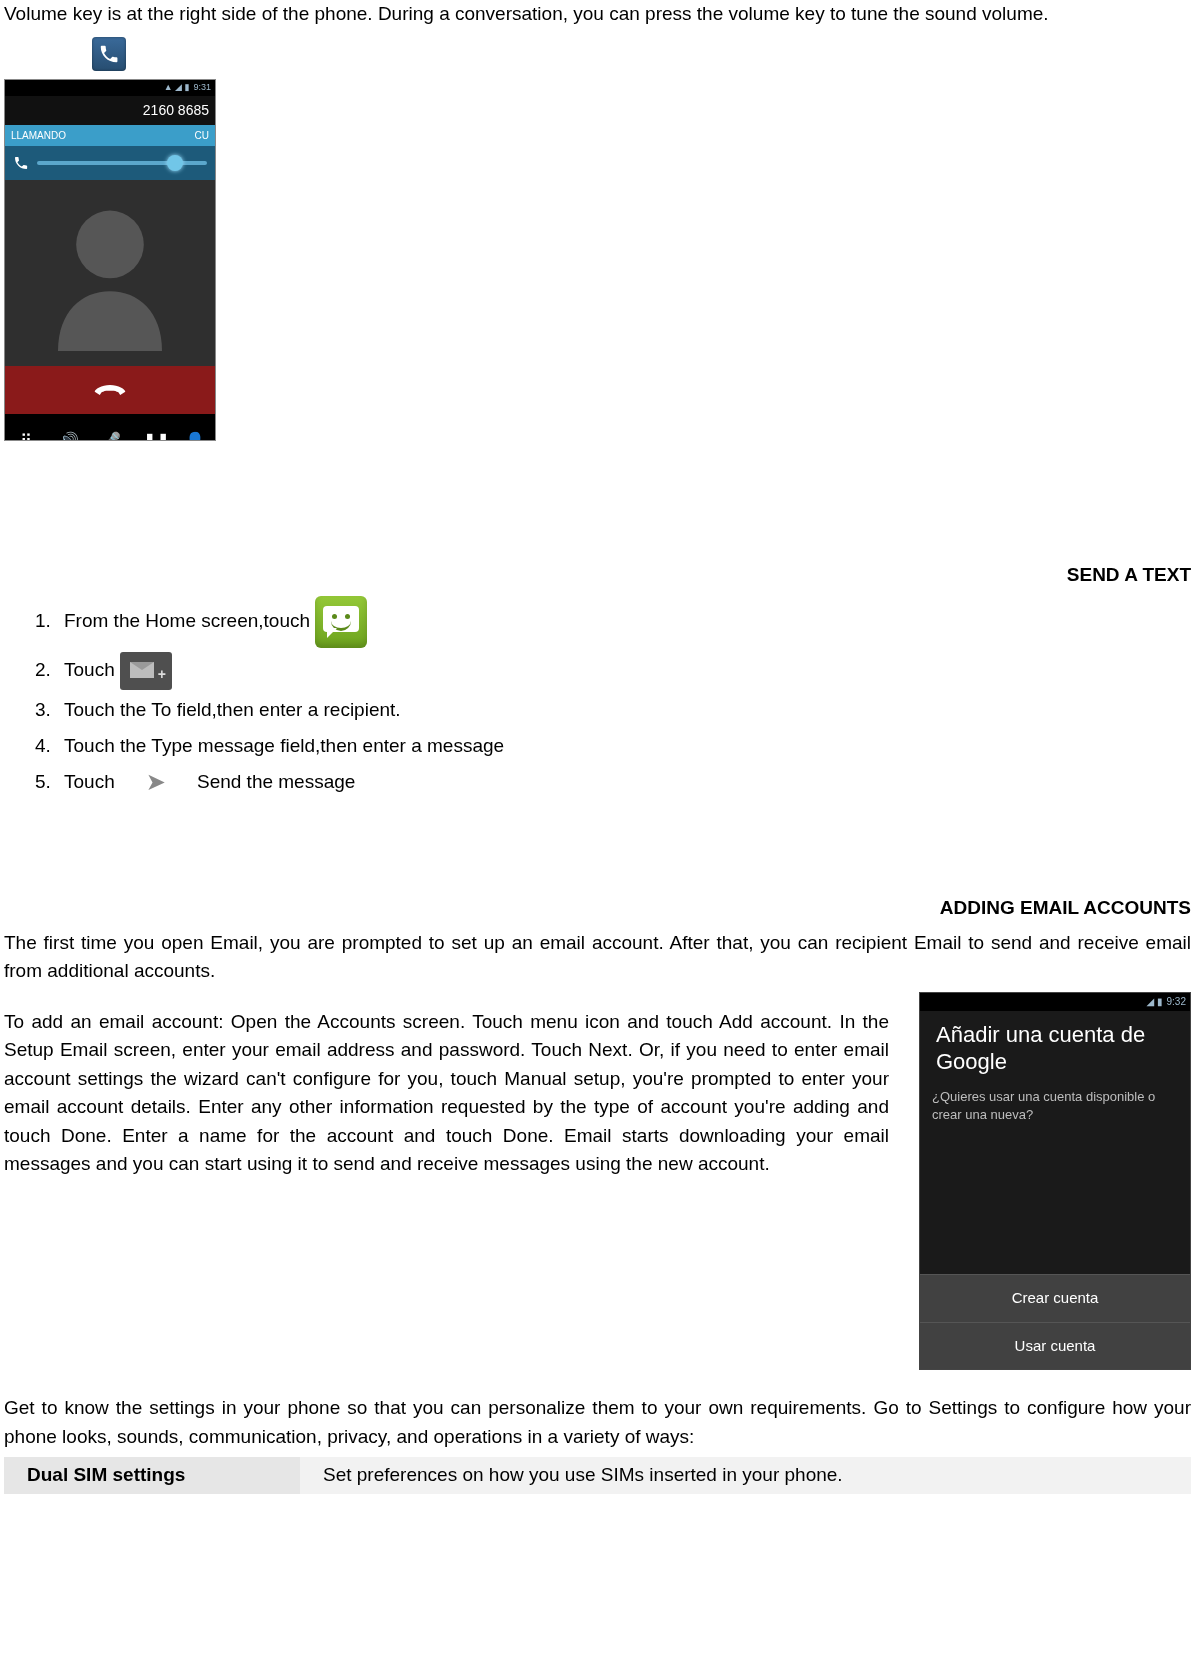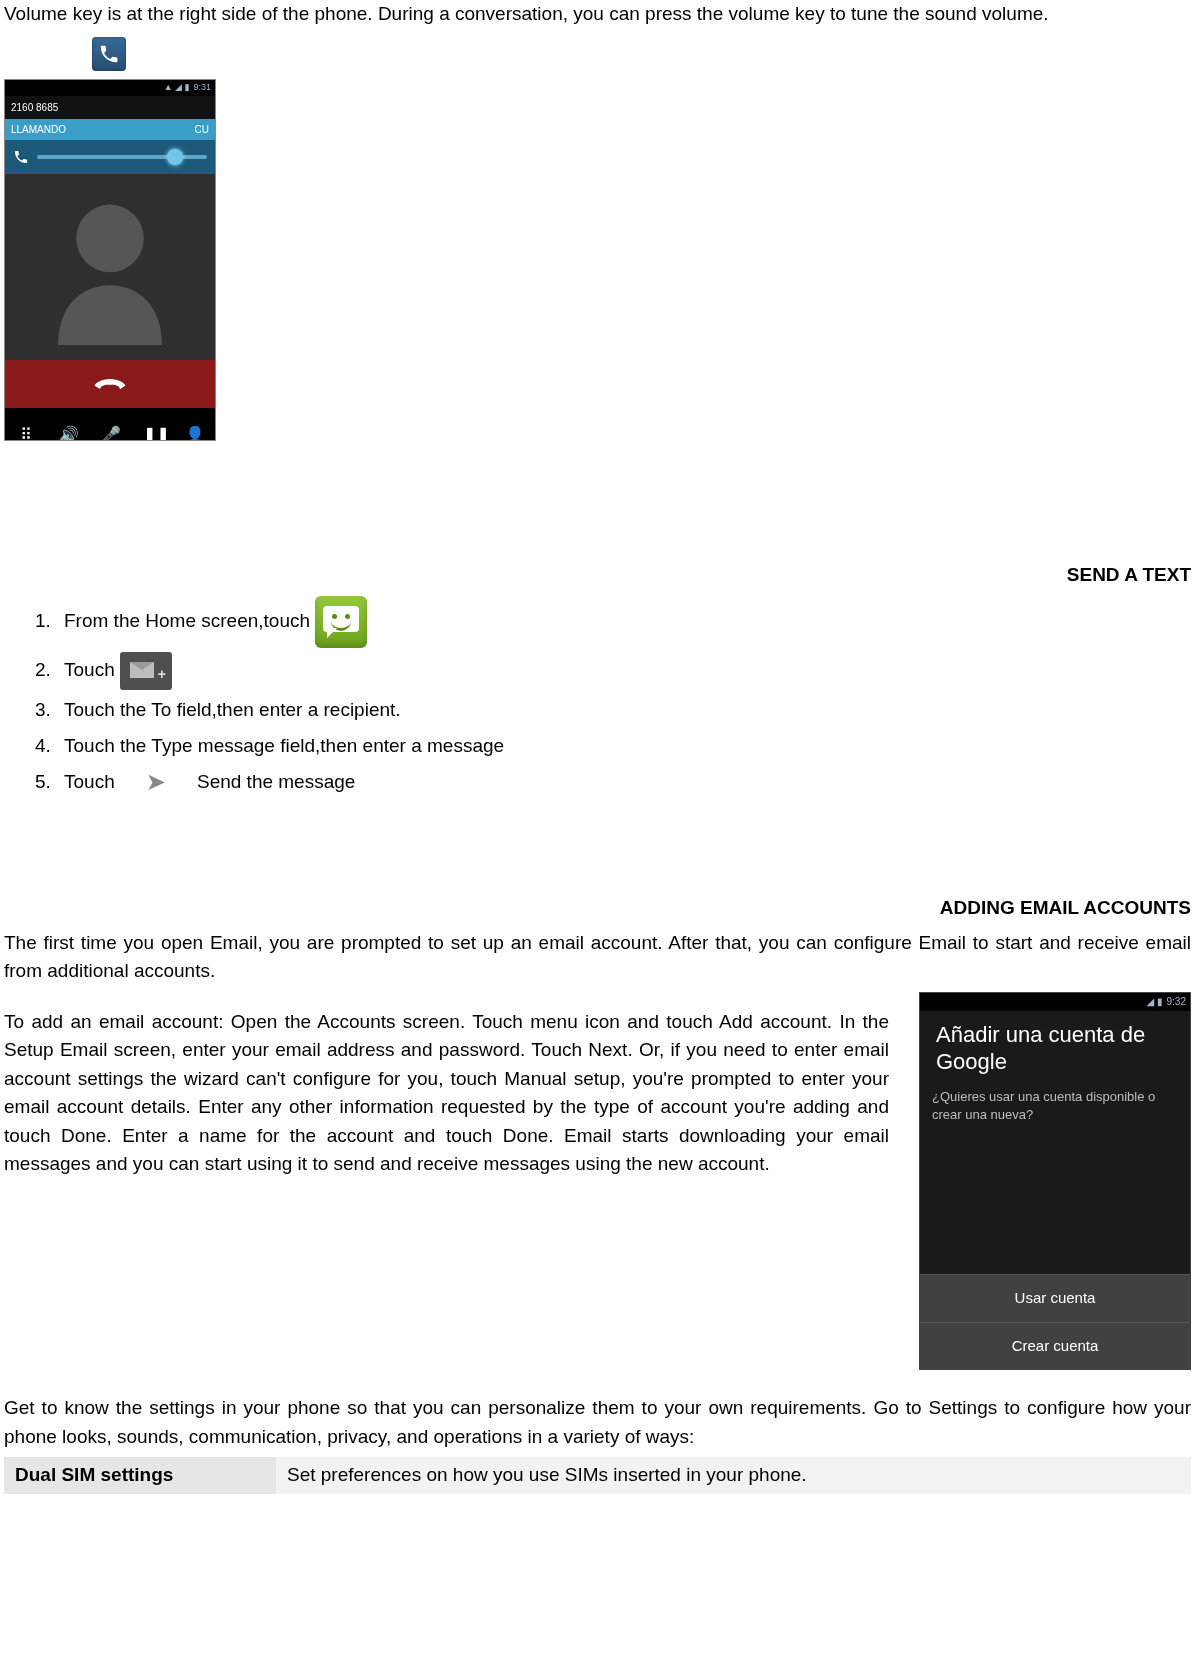--- a/index.html
+++ b/index.html
@@ -72,22 +72,23 @@
     font-size: 9px;
     display: flex;
     justify-content: flex-end;
     align-items: center;
     padding: 0 4px;
     gap: 4px;
   }
   .call-number {
     background: #111;
     color: #fff;
-    font-size: 10px;
+    font-size: 14px;
     padding: 4px 6px;
+    text-align: right;
   }
   .call-status {
     background: #3b9ec9;
     color: #fff;
     font-size: 10px;
     padding: 3px 6px;
     display: flex;
     justify-content: space-between;
     gap: 45px;
   }
@@ -240,21 +241,21 @@
     border-top:1px solid #555;
     font-size: 15px;
   }
   
   table.settings {
     border-collapse: collapse;
     width: 100%;
     margin-top: 4px;
   }
   table.settings td {
-    padding: 4px 11px;
+    padding: 4px 23px;
     vertical-align: top;
   }
   table.settings td.name {
     background: #e6e6e6;
     font-weight: bold;
     width: 250px;
   }
   table.settings td.desc {
     background: #f2f2f2;
   }
@@ -343,36 +344,36 @@
       &nbsp;&nbsp;
       <span class="inline-icon send-arrow">➤</span>
       &nbsp;&nbsp;
       <span>Send the message</span>
     </li>
   </ol>
 
   <div style="height:70px"></div>
 
   <p class="section-heading">ADDING EMAIL ACCOUNTS</p>
-  <p class="justify">The first time you open Email, you are prompted to set up an email account. After that, you can configure Email to start and receive email from additional accounts.</p>
+  <p class="justify">The first time you open Email, you are prompted to set up an email account. After that, you can recipient Email to send and receive email from additional accounts.</p>
 
   <div class="email-wrap">
     <div class="email-text">
       <p class="justify" style="margin-top:16px">To add an email account: Open the Accounts screen. Touch menu icon and touch Add account. In the Setup Email screen, enter your email address and password. Touch Next. Or, if you need to enter email account settings the wizard can't configure for you, touch Manual setup, you're prompted to enter your email account details. Enter any other information requested by the type of account you're adding and touch Done. Enter a name for the account and touch Done. Email starts downloading your email messages and you can start using it to send and receive messages using the new account.</p>
     </div>
     <div class="email-shot">
       <div class="statusbar">
         <span>◢ ▮</span>
         <span>9:32</span>
       </div>
       <div class="email-title">Añadir una cuenta de Google</div>
       <div class="email-q">¿Quieres usar una cuenta disponible o crear una nueva?</div>
       <div class="email-spacer"></div>
+      <div class="email-btn">Crear cuenta</div>
       <div class="email-btn">Usar cuenta</div>
-      <div class="email-btn">Crear cuenta</div>
     </div>
   </div>
 
   <div style="height:12px"></div>
 
   <div style="height:12px"></div>
   <p class="justify">Get to know the settings in your phone so that you can personalize them to your own requirements. Go to Settings to configure how your phone looks, sounds, communication, privacy, and operations in a variety of ways:</p>
 
   <table class="settings">
     <tbody>

